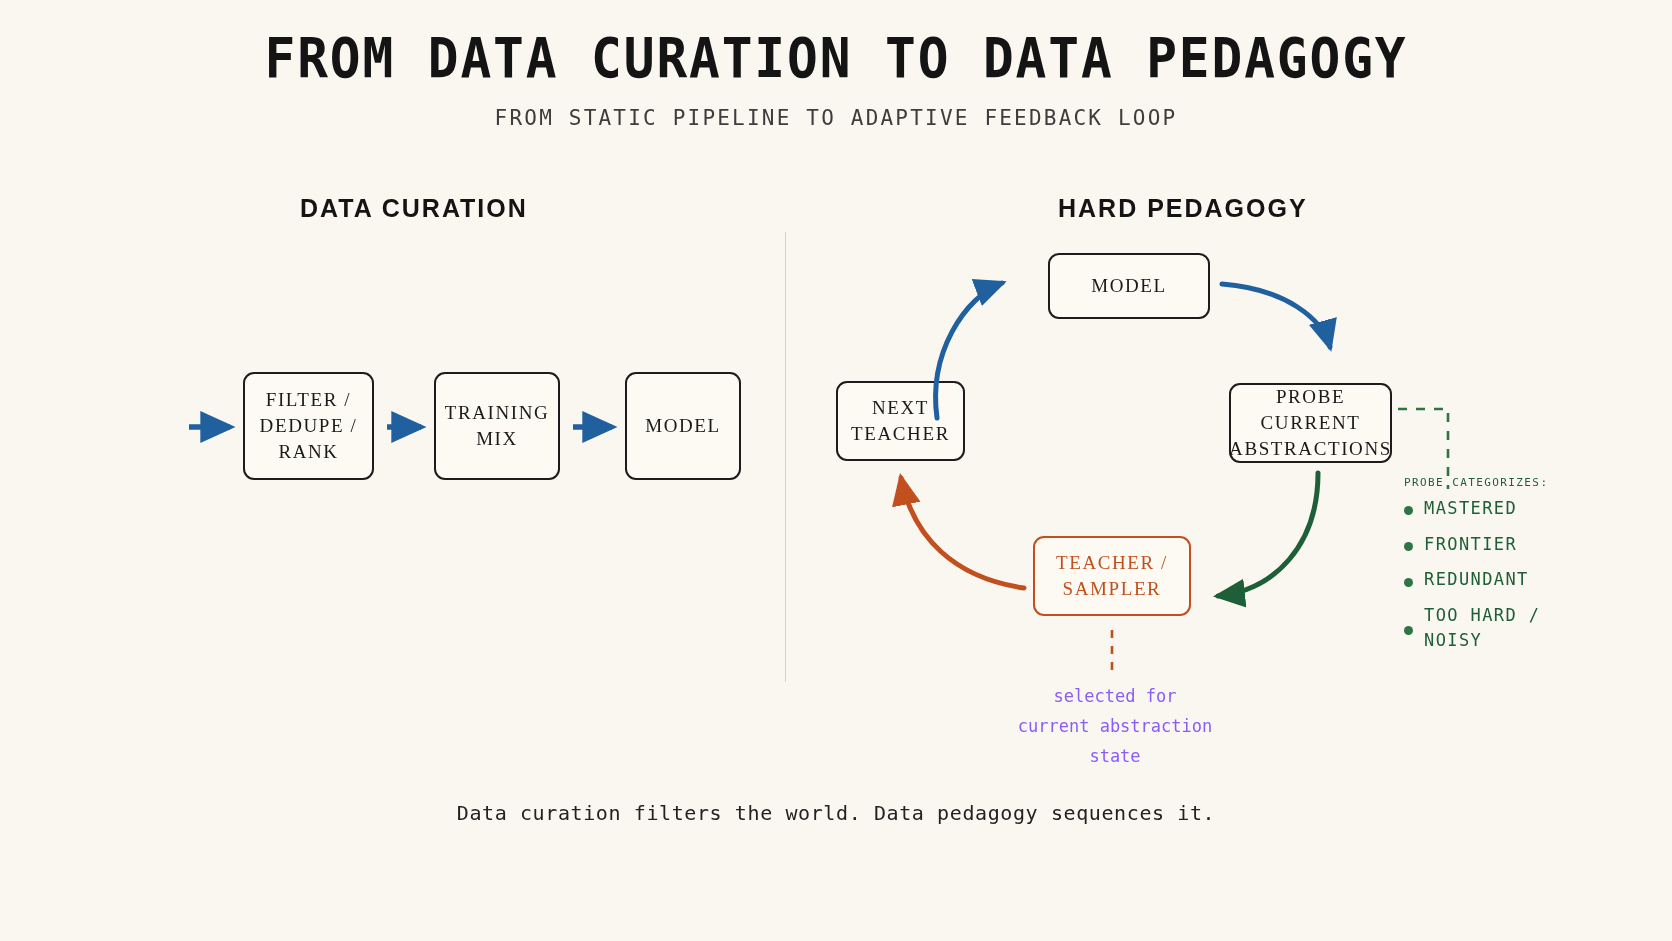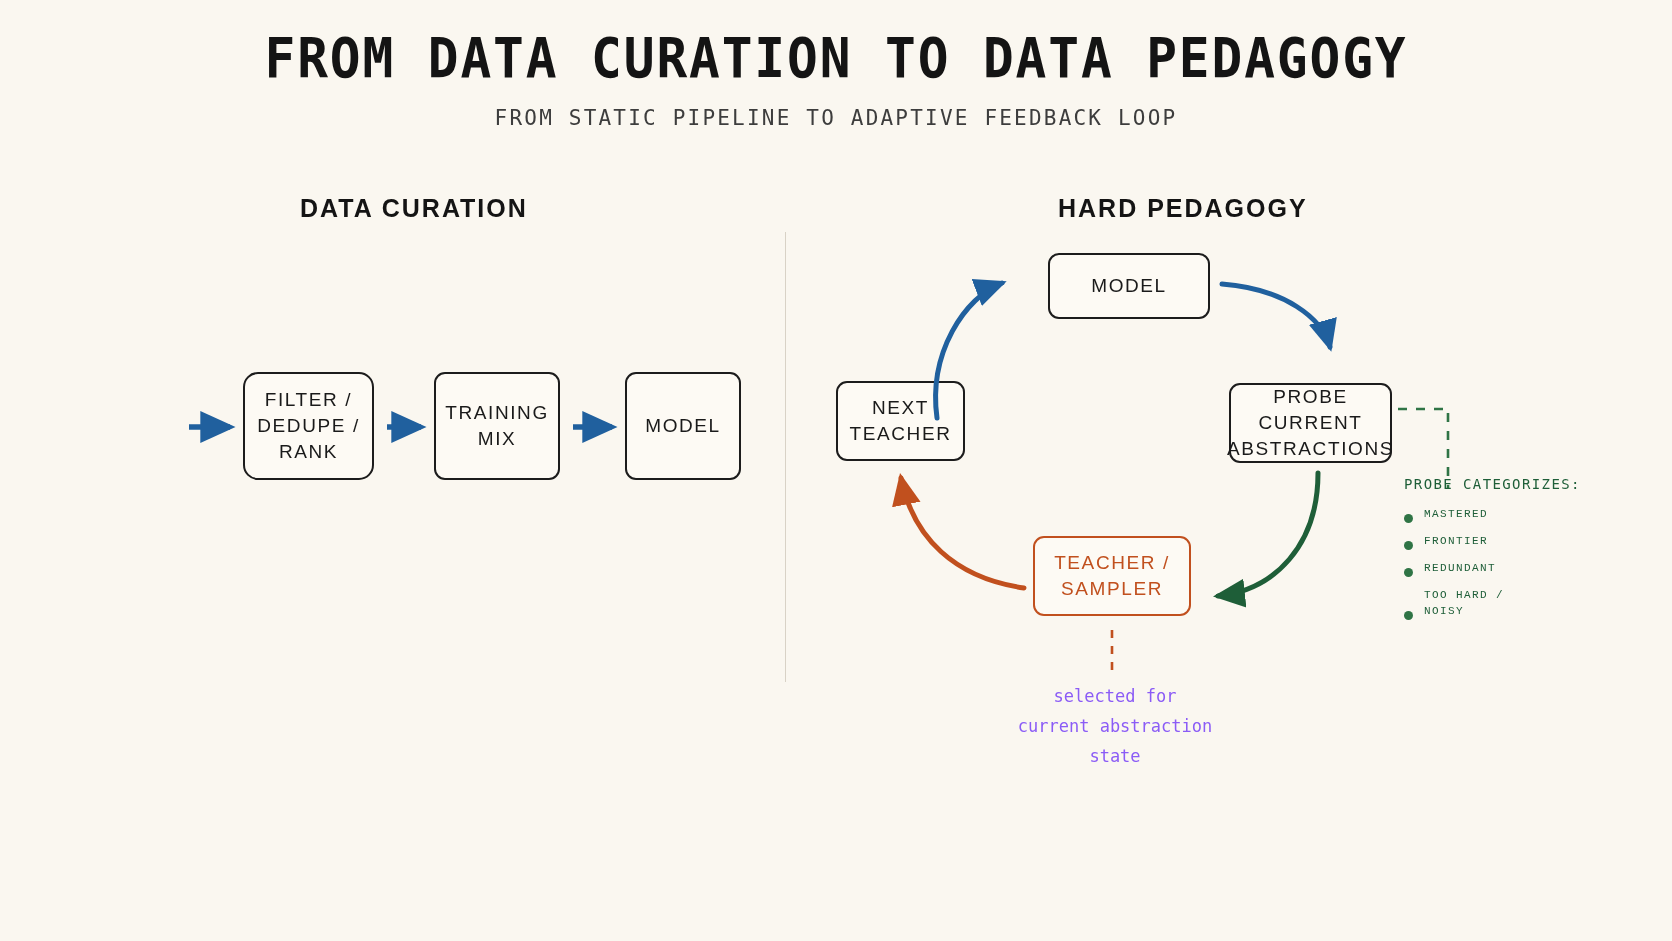--- a/index.html
+++ b/index.html
@@ -78,36 +78,36 @@
   .node {
     position: absolute;
     box-sizing: border-box;
     border: 2.2px solid #1c1c1c;
     border-radius: 11px;
     background: #fdfaf4;
     display: flex;
     align-items: center;
     justify-content: center;
     text-align: center;
-    font-family: Liberation Sans, sans-serif;
+    font-family: Liberation Serif, serif;
     font-size: 19px;
     letter-spacing: 1.6px;
     line-height: 1.38;
     color: #1a1a1a;
     white-space: pre-line;
     padding: 2px 6px;
   }
   .node.accent-orange {
     border-color: #c1501e;
     color: #c1501e;
   }
 
   
   #node-raw-corpus      { left: 60px;  top: 372px; width: 116px; height: 108px; }
-  #node-filter-dedupe   { left: 243px; top: 372px; width: 131px; height: 108px; border-radius: 15px; }
+  #node-filter-dedupe   { left: 243px; top: 372px; width: 131px; height: 108px; }
   #node-training-mix    { left: 434px; top: 372px; width: 126px; height: 108px; }
   #node-model-left      { left: 625px; top: 372px; width: 116px; height: 108px; }
 
   
   #node-model-cycle     { left: 1048px; top: 253px; width: 162px; height: 66px; }
   #node-probe           { left: 1229px; top: 383px; width: 163px; height: 80px; }
   #node-teacher         { left: 1033px; top: 536px; width: 158px; height: 80px; }
   #node-next-examples   { left: 836px;  top: 381px; width: 129px; height: 80px; }
 
   
@@ -122,32 +122,31 @@
 
   
   .legend {
     position: absolute;
     left: 1404px;
     top: 476px;
     font-family: "DejaVu Sans Mono", monospace;
     color: #1e5e38;
   }
   .legend-title {
-    font-size: 14px;
+    font-size: 11px;
     letter-spacing: 1.4px;
     white-space: nowrap;
-    margin-bottom: 15px;
+    margin-bottom: 7px;
   }
   .legend-item {
     display: flex;
-    align-items: flex-end;
+    align-items: center;
     margin-bottom: 11px;
-    font-size: 11px;
+    font-size: 17px;
     letter-spacing: 1.4px;
-    font-family: Liberation Mono, monospace;
   }
   .legend-dot {
     width: 9px;
     height: 9px;
     border-radius: 50%;
     background: #2f7445;
     margin-right: 11px;
     margin-top: 5px;
     flex: 0 0 auto;
   }
@@ -278,14 +277,15 @@
     <div class="legend-item">
       <span class="legend-dot"></span>
       <span class="legend-label">TOO HARD /
 NOISY</span>
     </div>
   </div>
 
   <div class="caption-orange">selected for
 current abstraction state</div>
 
+  <div class="footer">Data curation filters the world. Data pedagogy sequences it.</div>
 
 </div>
 
 </body></html>

